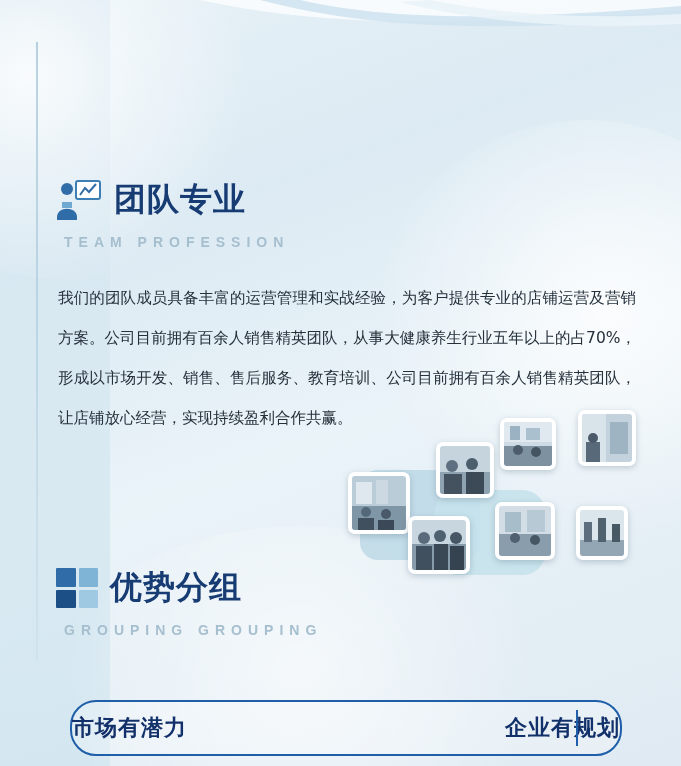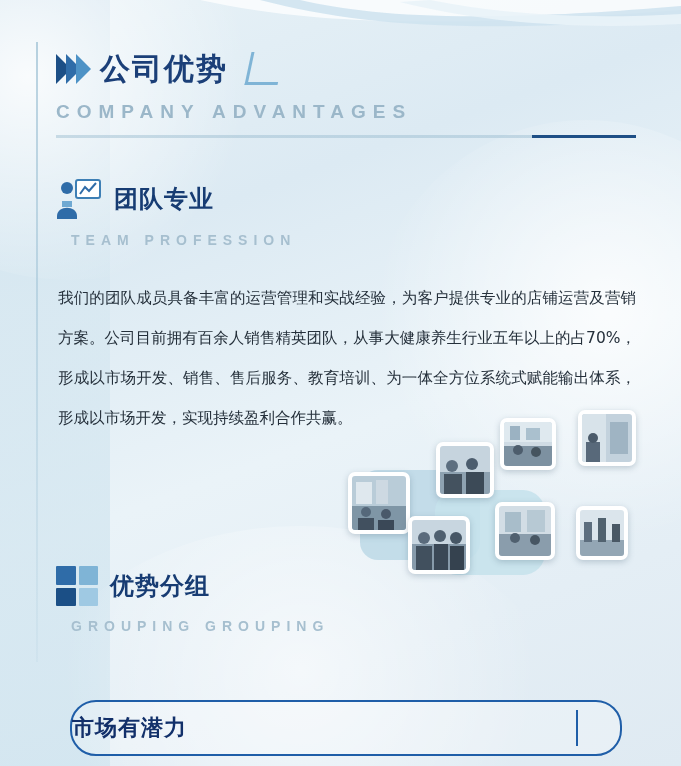--- a/index.html
+++ b/index.html
@@ -142,28 +142,28 @@
     display: flex;
     align-items: center;
     gap: 12px;
   }
   .sec-icon {
     width: 46px;
     height: 42px;
     position: relative;
   }
   .sec-title {
-    font-size: 24px;
+    font-size: 32px;
     font-weight: bold;
     color: #173c73;
     letter-spacing: 1px;
   }
   .sec-sub {
     margin-top: 12px;
-    margin-left: 15px;
+    margin-left: 8px;
     font-size: 14px;
     font-weight: bold;
     letter-spacing: 6px;
     color: #a6bfcf;
   }
 
   
   .body-text {
     position: absolute;
     left: 58px;
@@ -278,51 +278,38 @@
   <div class="bg-blob-3"></div>
 
   <svg class="top-swoosh" viewBox="0 0 681 60" preserveAspectRatio="none">
     <path d="M200,0 C300,22 420,30 681,10 L681,0 Z" fill="#ffffff" opacity="0.75"></path>
     <path d="M260,0 C360,26 470,34 681,18 L681,6 C470,24 370,16 300,0 Z" fill="#cfe3ef" opacity="0.9"></path>
     <path d="M430,0 C500,14 580,20 681,14 L681,24 C570,30 480,22 400,2 Z" fill="#e9f3f8" opacity="0.9"></path>
   </svg>
 
   <div class="left-rule"></div>
 
-  <div class="title-block">
-    <div class="title-row">
-      <span class="chev-group">
-        <span class="chev c1"></span>
-          <span class="chev c2"></span>
-          <span class="chev c3"></span>
-      </span>
-      <span class="main-title">公司优势</span>
-      <span class="corner-mark"></span>
-    </div>
-    <div class="sub-title">COMPANY ADVANTAGES</div>
-    <div class="title-underline"></div>
-  </div>
 
   <div class="section-team">
     <div class="sec-head">
       <span class="sec-icon">
         <svg width="46" height="42" viewBox="0 0 46 42">
           <rect x="20" y="2" width="24" height="18" rx="2" fill="#ffffff" stroke="#3d7fb5" stroke-width="2"></rect>
           <polyline points="24,16 29,9 33,13 40,5" fill="none" stroke="#2f6ca8" stroke-width="2"></polyline>
           <circle cx="11" cy="10" r="6" fill="#2f6ca8"></circle>
           <path d="M1,38 C1,27 21,27 21,38 L21,41 L1,41 Z" fill="#2f6ca8"></path>
           <rect x="6" y="23" width="10" height="6" fill="#6fa9d2"></rect>
         </svg>
       </span>
       <span class="sec-title">团队专业</span>
     </div>
     <div class="sec-sub">TEAM PROFESSION</div>
   </div>
 
-  <div class="body-text">我们的团队成员具备丰富的运营管理和实战经验，为客户提供专业的店铺运营及营销方案。公司目前拥有百余人销售精英团队，从事大健康养生行业五年以上的占70%，形成以市场开发、销售、售后服务、教育培训、为一体全方位系统式赋能输出体系，形成以市场开发，实现持续盈利合作共赢。</div>
+  <div class="body-text">我们的团队成员具备丰富的运营管理和实战经验，为客户提供专业的店铺运营及营销方案。公司目前拥有百余人销售精英团队，从事大健康养生行业五年以上的占70%，形成以市场开发、销售、售后服务、教育培训、公司目前拥有百余人销售精英团队，让店铺放心经营，实现持续盈利合作共赢。</div>
 
   <div class="collage">
     <div class="collage-blob-a"></div>
     <div class="collage-blob-b"></div>
 
     <div class="photo" style="left:8px; top:62px; width:62px; height:62px;">
       <div class="inner">
         <svg width="100%" height="100%" viewBox="0 0 54 54" preserveAspectRatio="none">
           <rect width="54" height="54" fill="#b9ccd8"></rect>
           <rect y="30" width="54" height="24" fill="#7f96a6"></rect>
@@ -424,16 +411,17 @@
         <i style="background:#1b4f86;"></i>
         <i style="background:#9fc9e3;"></i>
       </span>
       <span class="sec-title">优势分组</span>
     </div>
     <div class="sec-sub">GROUPING GROUPING</div>
   </div>
 
   <div class="banner">
     <span>市场有潜力</span>
+    <span>企业有规划</span>
     <span class="banner-sep"></span>
   </div>
 
 </div>
 
 </body></html>

